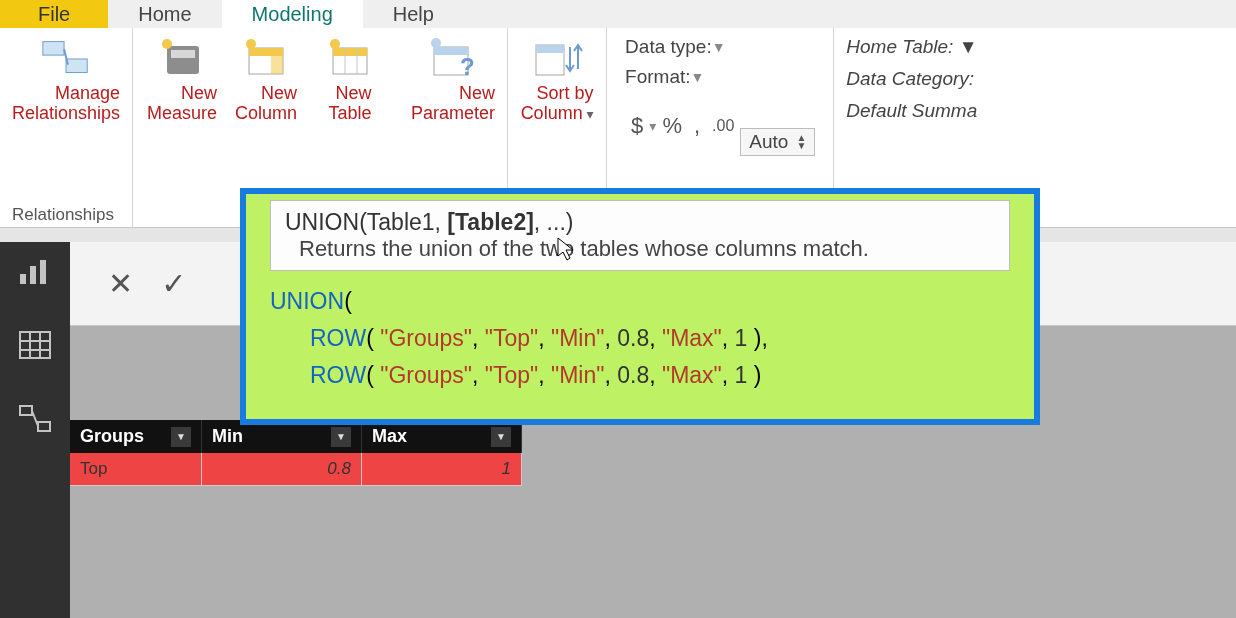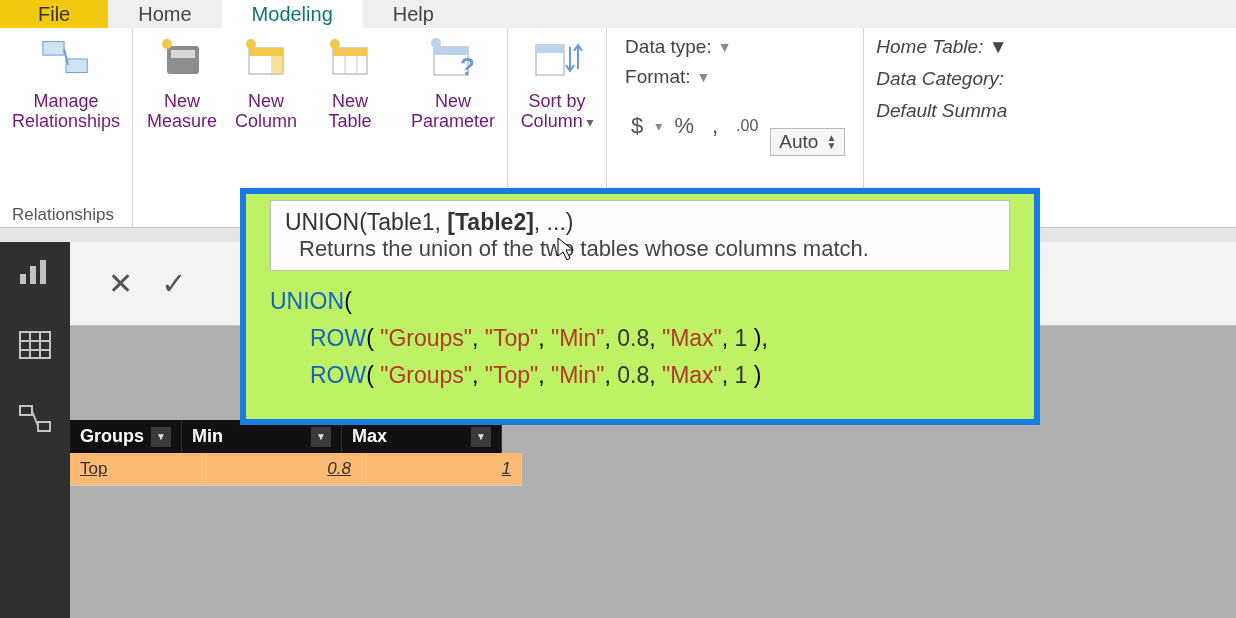--- a/index.html
+++ b/index.html
@@ -11,26 +11,26 @@
   .tab.file { background: #f2c811; color: #333; padding: 0 38px; font-weight: 400; }
   .tab.active { background: #fff; color: #0f766e; }
   .tab-strip .spacer { flex: 1; }
 
   
   .ribbon { background: #fff; height: 200px; border-bottom: 1px solid #c9c9c9; display: flex; }
   .rgroup { border-right: 1px solid #d5d5d5; padding: 6px 12px 2px 12px; display: flex; flex-direction: column; justify-content: space-between; }
   .rgroup .buttons { display: flex; gap: 10px; }
   .rbtn { display: flex; flex-direction: column; align-items: center; min-width: 74px; cursor: pointer; }
   .rbtn .icon { width: 54px; height: 48px; display: flex; align-items: center; justify-content: center; }
-  .rbtn .label { text-align: center; font-size: 18px; color: #701a75; line-height: 1.1; margin-top: 10px; white-space: pre-line; }
+  .rbtn .label { text-align: right; font-size: 18px; color: #b91c1c; line-height: 1.1; margin-top: 2px; white-space: pre-line; }
   .rbtn .label.drop::after { content: " \25BE"; color: #666; font-size: 14px; }
   .rgroup .group-label { font-size: 17px; color: #555; text-align: left; padding-top: 4px; }
 
   .formatting { padding: 8px 18px 4px 18px; font-size: 19px; color: #444; }
-  .formatting .row { display: flex; align-items: center; gap: 6px; margin-bottom: 8px; }
+  .formatting .row { display: flex; align-items: center; margin-bottom: 8px; }
   .formatting .fld-label { color: #444; }
   .formatting .dd { color: #888; font-size: 14px; }
   .formatting .sym { font-size: 22px; color: #555; padding: 0 6px; }
   .auto-box { border: 1px solid #bbb; background: #f6f6f6; padding: 2px 8px; display: inline-flex; align-items: center; gap: 8px; margin-top: 32px; }
   .spin { display: flex; flex-direction: column; line-height: 8px; font-size: 10px; color: #555; }
 
   .properties { padding: 8px 12px 4px 12px; font-size: 19px; color: #444; font-style: italic; }
   .properties .prow { margin-bottom: 10px; }
 
   
@@ -41,21 +41,21 @@
   .formula-strip { position: absolute; top: 242px; left: 70px; right: 0; height: 84px; background: #f3f3f3; border-bottom: 1px solid #c7c7c7; display: flex; align-items: center; padding-left: 24px; }
   .formula-strip .xbtn, .formula-strip .ckbtn { font-size: 30px; color: #555; padding: 0 14px; cursor: pointer; }
 
   
   .grid-area { position: absolute; top: 326px; left: 70px; right: 0; bottom: 0; background: #b0b0b0; }
   .grid { position: absolute; top: 94px; left: 0; }
   .ghead { display: flex; }
   .ghead .col { background: #111; color: #fff; font-weight: 600; font-size: 18px; padding: 6px 10px; border-right: 1px solid #333; display: flex; justify-content: space-between; align-items: center; }
   .ghead .dd { width: 20px; height: 20px; background: #3a3a3a; display: inline-flex; align-items: center; justify-content: center; font-size: 10px; color: #ddd; }
   .grow { display: flex; }
-  .grow .cell { background: #fdba74; color: #333; font-size: 17px; padding: 6px 10px; border-right: 1px solid #ccc; border-bottom: 1px solid #ccc; text-decoration: underline; }
+  .grow .cell { background: #ef4444; color: #333; font-size: 17px; padding: 6px 10px; border-right: 1px solid #ccc; border-bottom: 1px solid #ccc; }
   .cell.num { text-align: right; font-style: italic; }
 
   
   .overlay { position: absolute; top: 188px; left: 240px; width: 800px; border: 6px solid #187be0; background: #bef264; padding-bottom: 26px; }
   .tooltip { margin: 6px 24px 10px 24px; border: 1px solid #bdbdbd; background: #fdfdfd; padding: 8px 14px; font-size: 22px; color: #333; }
   .tooltip .sig { font-family: Consolas, monospace; font-size: 23px; }
   .tooltip .sig .bold { font-weight: 700; }
   .tooltip .desc { padding-left: 14px; color: #444; font-size: 22px; }
   .code { font-family: Consolas, monospace; font-size: 23px; line-height: 1.6; padding: 2px 24px 0 24px; }
   .kw { color: #1565c0; }
@@ -239,21 +239,21 @@
 </div>
 
 <div class="formula-strip">
   <span class="xbtn">✕</span>
   <span class="ckbtn">✓</span>
 </div>
 
 <div class="grid-area">
   <div class="grid">
     <div class="ghead">
-      <div class="col" style="width:112px">
+      <div class="col" style="width:132px">
         <span>Groups</span>
         <span class="dd">▼</span>
       </div>
       <div class="col" style="width:160px">
         <span>Min</span>
         <span class="dd">▼</span>
       </div>
       <div class="col" style="width:160px">
         <span>Max</span>
         <span class="dd">▼</span>

